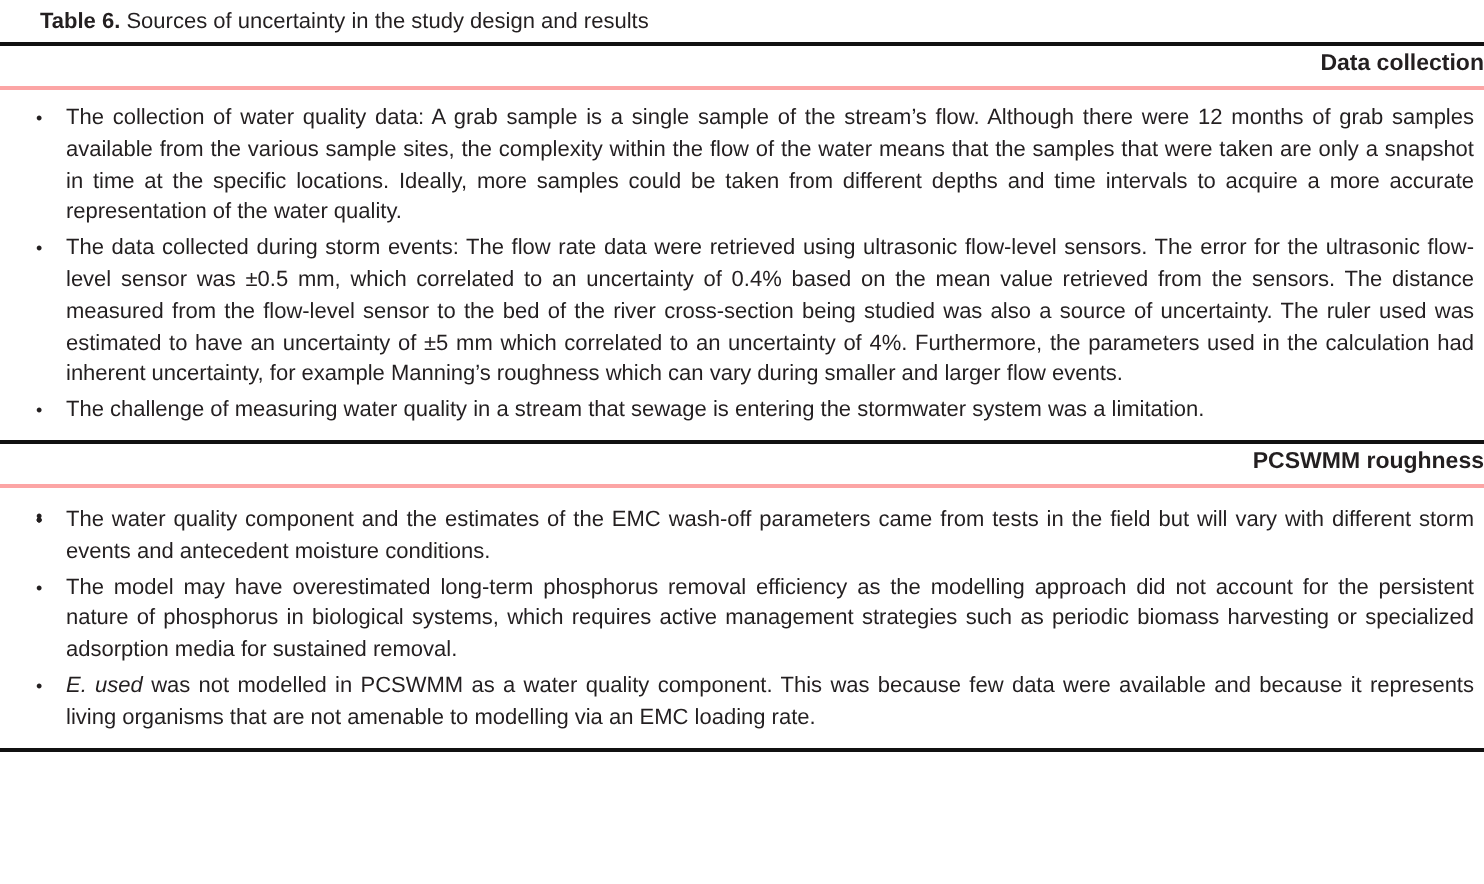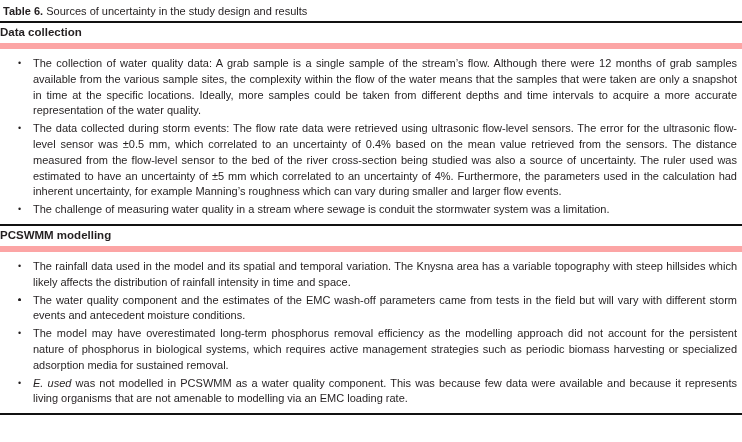--- a/index.html
+++ b/index.html
@@ -7,27 +7,27 @@
     width: 742px; height: 442px;
     font-family: "Liberation Sans", sans-serif;
     color: #231f20;
     overflow: hidden;
     box-sizing: border-box;
   }
   .table-wrap { width: 742px; }
   .caption {
     font-size: 11px;
     line-height: 14px;
-    padding: 4px 4px 3px 3px;
+    padding: 4px 4px 3px 20px;
   }
   .caption .bold { font-weight: bold; }
   .sec-header {
     border-top: 2px solid #111111;
-    border-bottom: 6px solid #fca5a5;
-    text-align: left;
+    border-bottom: 2px solid #fca5a5;
+    text-align: right;
     font-weight: bold;
     font-size: 11.5px;
     padding: 3px 0 4px 0;
     line-height: 13px;
   }
   ul.sec-body {
     list-style: none;
     margin: 0;
     padding: 7px 5px 6px 0;
   }
@@ -70,30 +70,29 @@
     <li>
       <span class="bullet">•</span>
       <span>The collection of water quality data: A grab sample is a single sample of the stream’s flow. Although there were 12 months of grab samples available from the various sample sites, the complexity within the flow of the water means that the samples that were taken are only a snapshot in time at the specific locations. Ideally, more samples could be taken from different depths and time intervals to acquire a more accurate representation of the water quality.</span>
     </li>
     <li>
       <span class="bullet">•</span>
       <span>The data collected during storm events: The flow rate data were retrieved using ultrasonic flow-level sensors. The error for the ultrasonic flow-level sensor was ±0.5 mm, which correlated to an uncertainty of 0.4% based on the mean value retrieved from the sensors. The distance measured from the flow-level sensor to the bed of the river cross-section being studied was also a source of uncertainty. The ruler used was estimated to have an uncertainty of ±5 mm which correlated to an uncertainty of 4%. Furthermore, the parameters used in the calculation had inherent uncertainty, for example Manning’s roughness which can vary during smaller and larger flow events.</span>
     </li>
     <li>
       <span class="bullet">•</span>
-      <span>The challenge of measuring water quality in a stream where sewage is conduit the stormwater system was a limitation.</span>
+      <span>The challenge of measuring water quality in a stream that sewage is entering the stormwater system was a limitation.</span>
     </li>
   </ul>
 
-  <div class="sec-header">PCSWMM modelling</div>
+  <div class="sec-header">PCSWMM roughness</div>
 
   <ul class="sec-body">
     <li>
       <span class="bullet">•</span>
-      <span>The rainfall data used in the model and its spatial and temporal variation. The Knysna area has a variable topography with steep hillsides which likely affects the distribution of rainfall intensity in time and space.</span>
     </li>
     <li>
       <span class="bullet">•</span>
     </li>
     <li>
       <span class="bullet">•</span>
     </li>
     <li>
       <span class="bullet">•</span>
       <span>The water quality component and the estimates of the EMC wash-off parameters came from tests in the field but will vary with different storm events and antecedent moisture conditions.</span>

